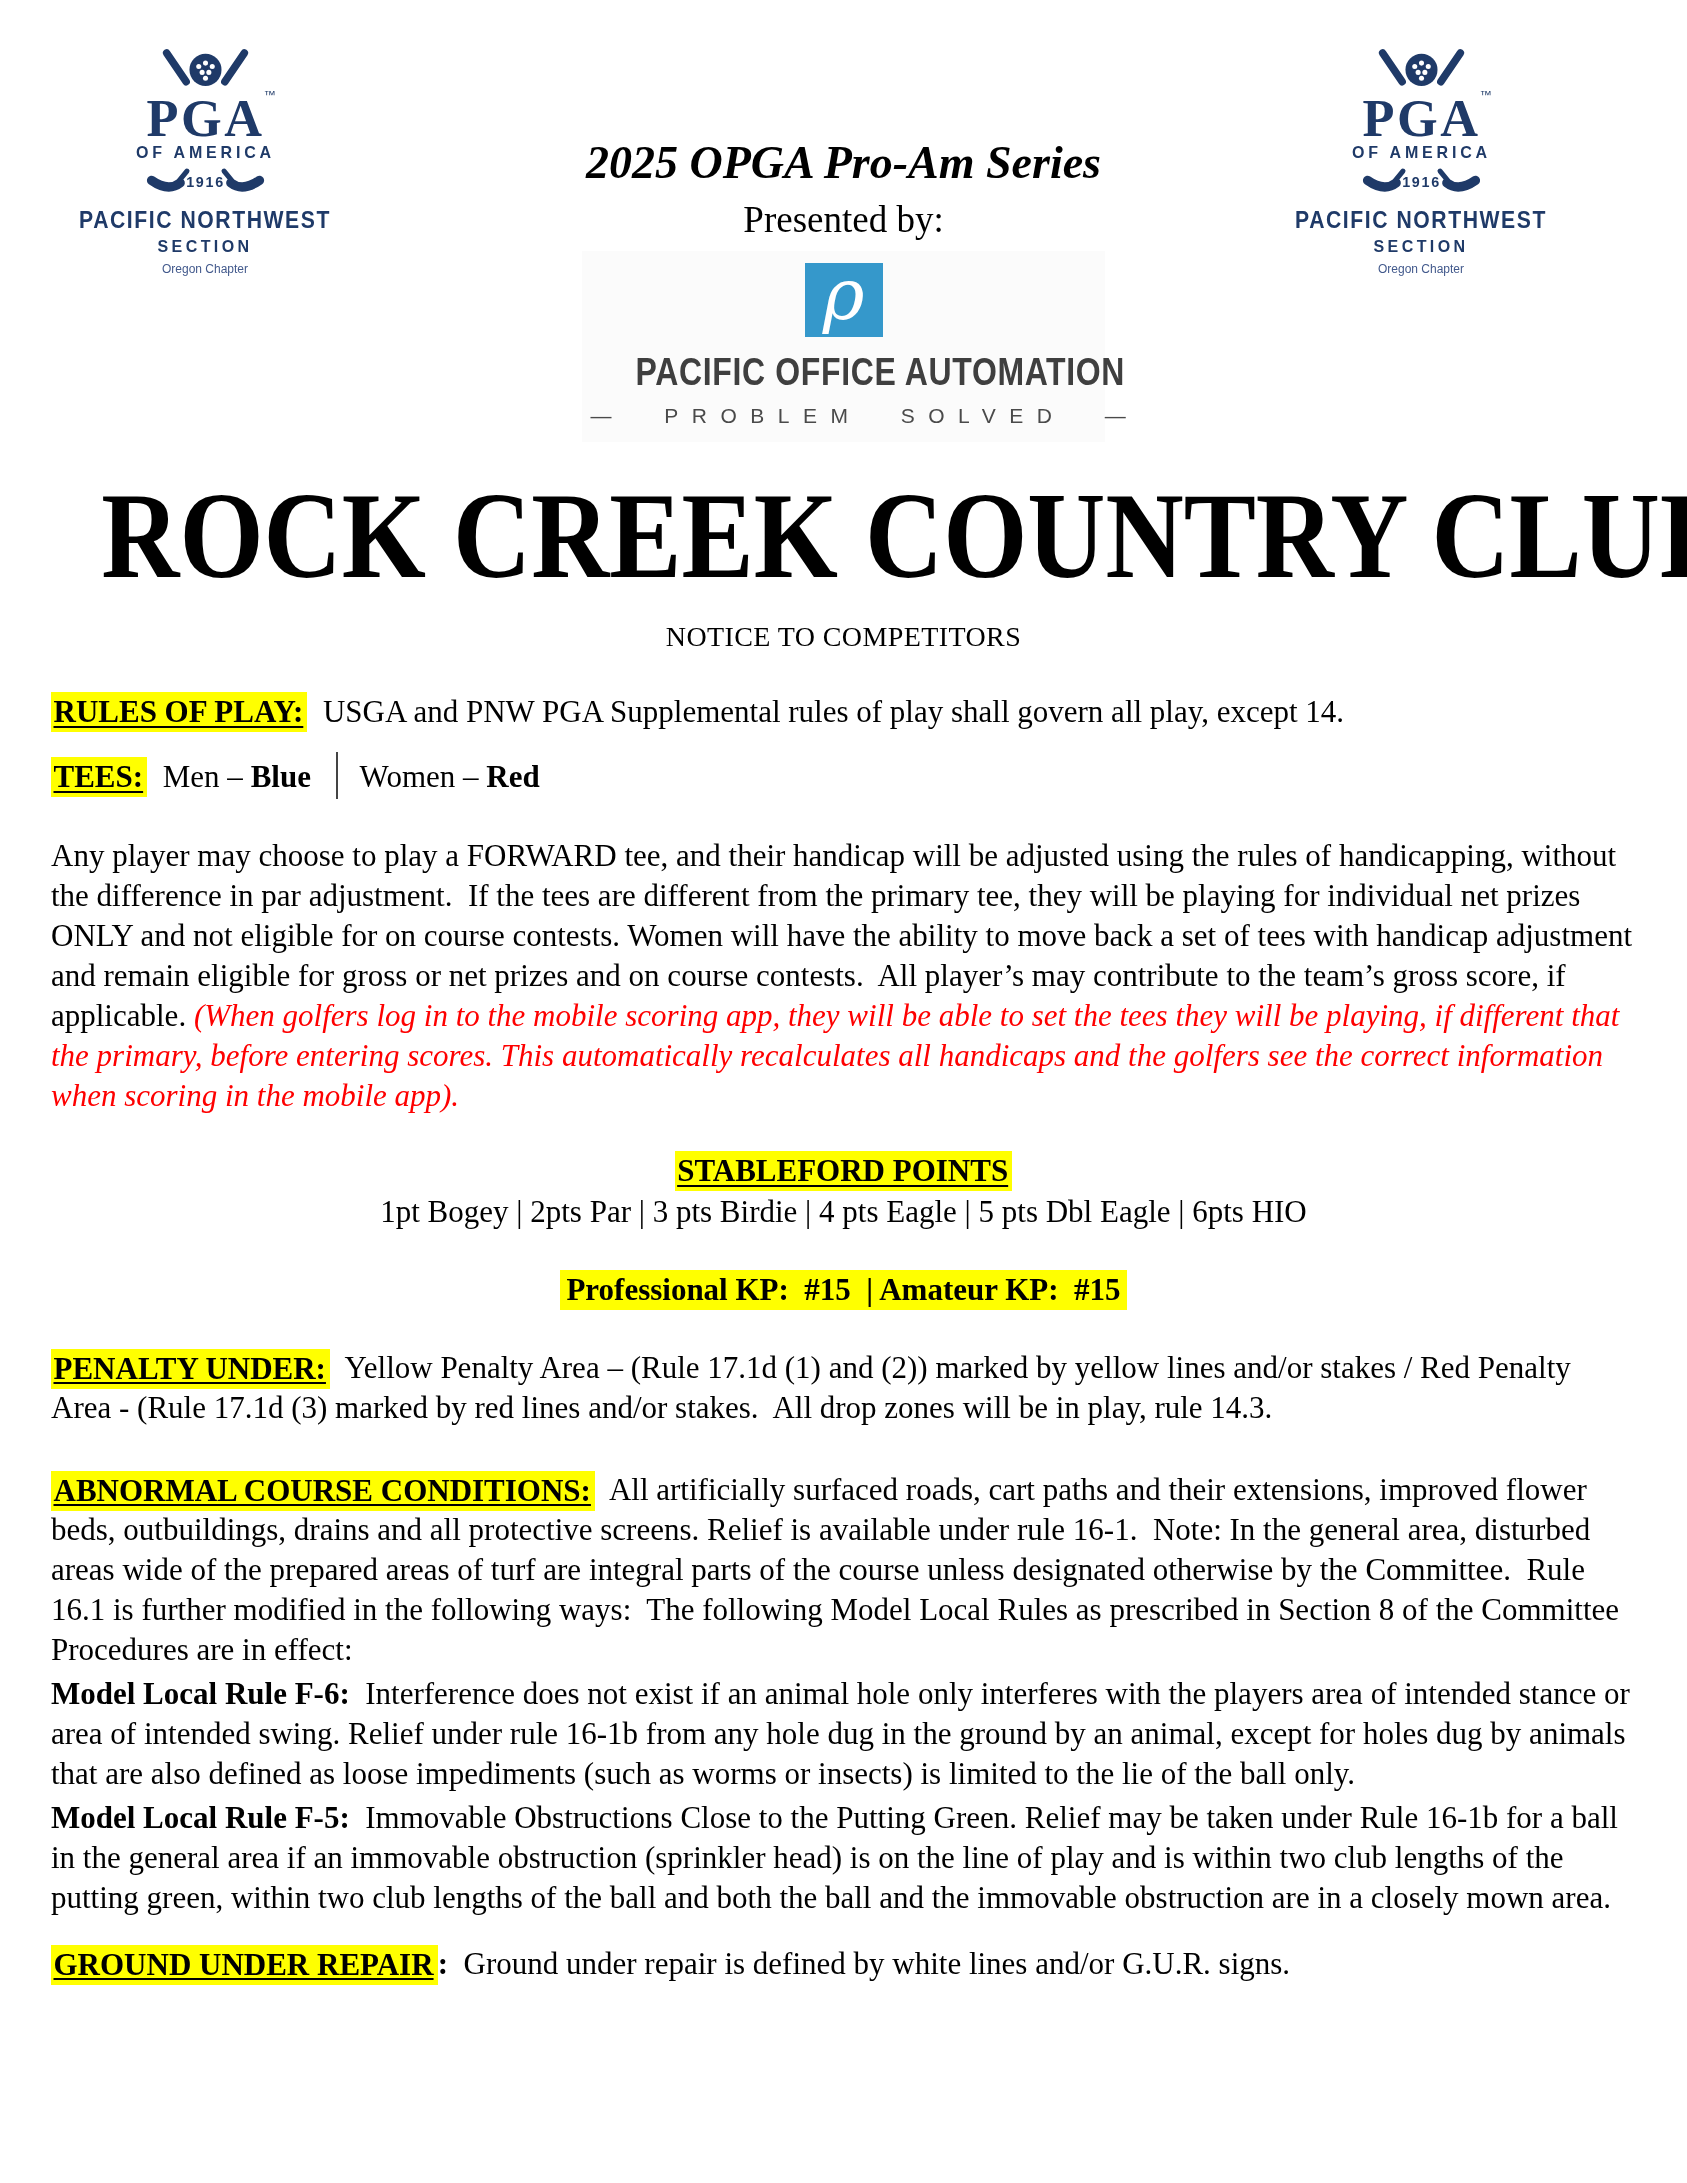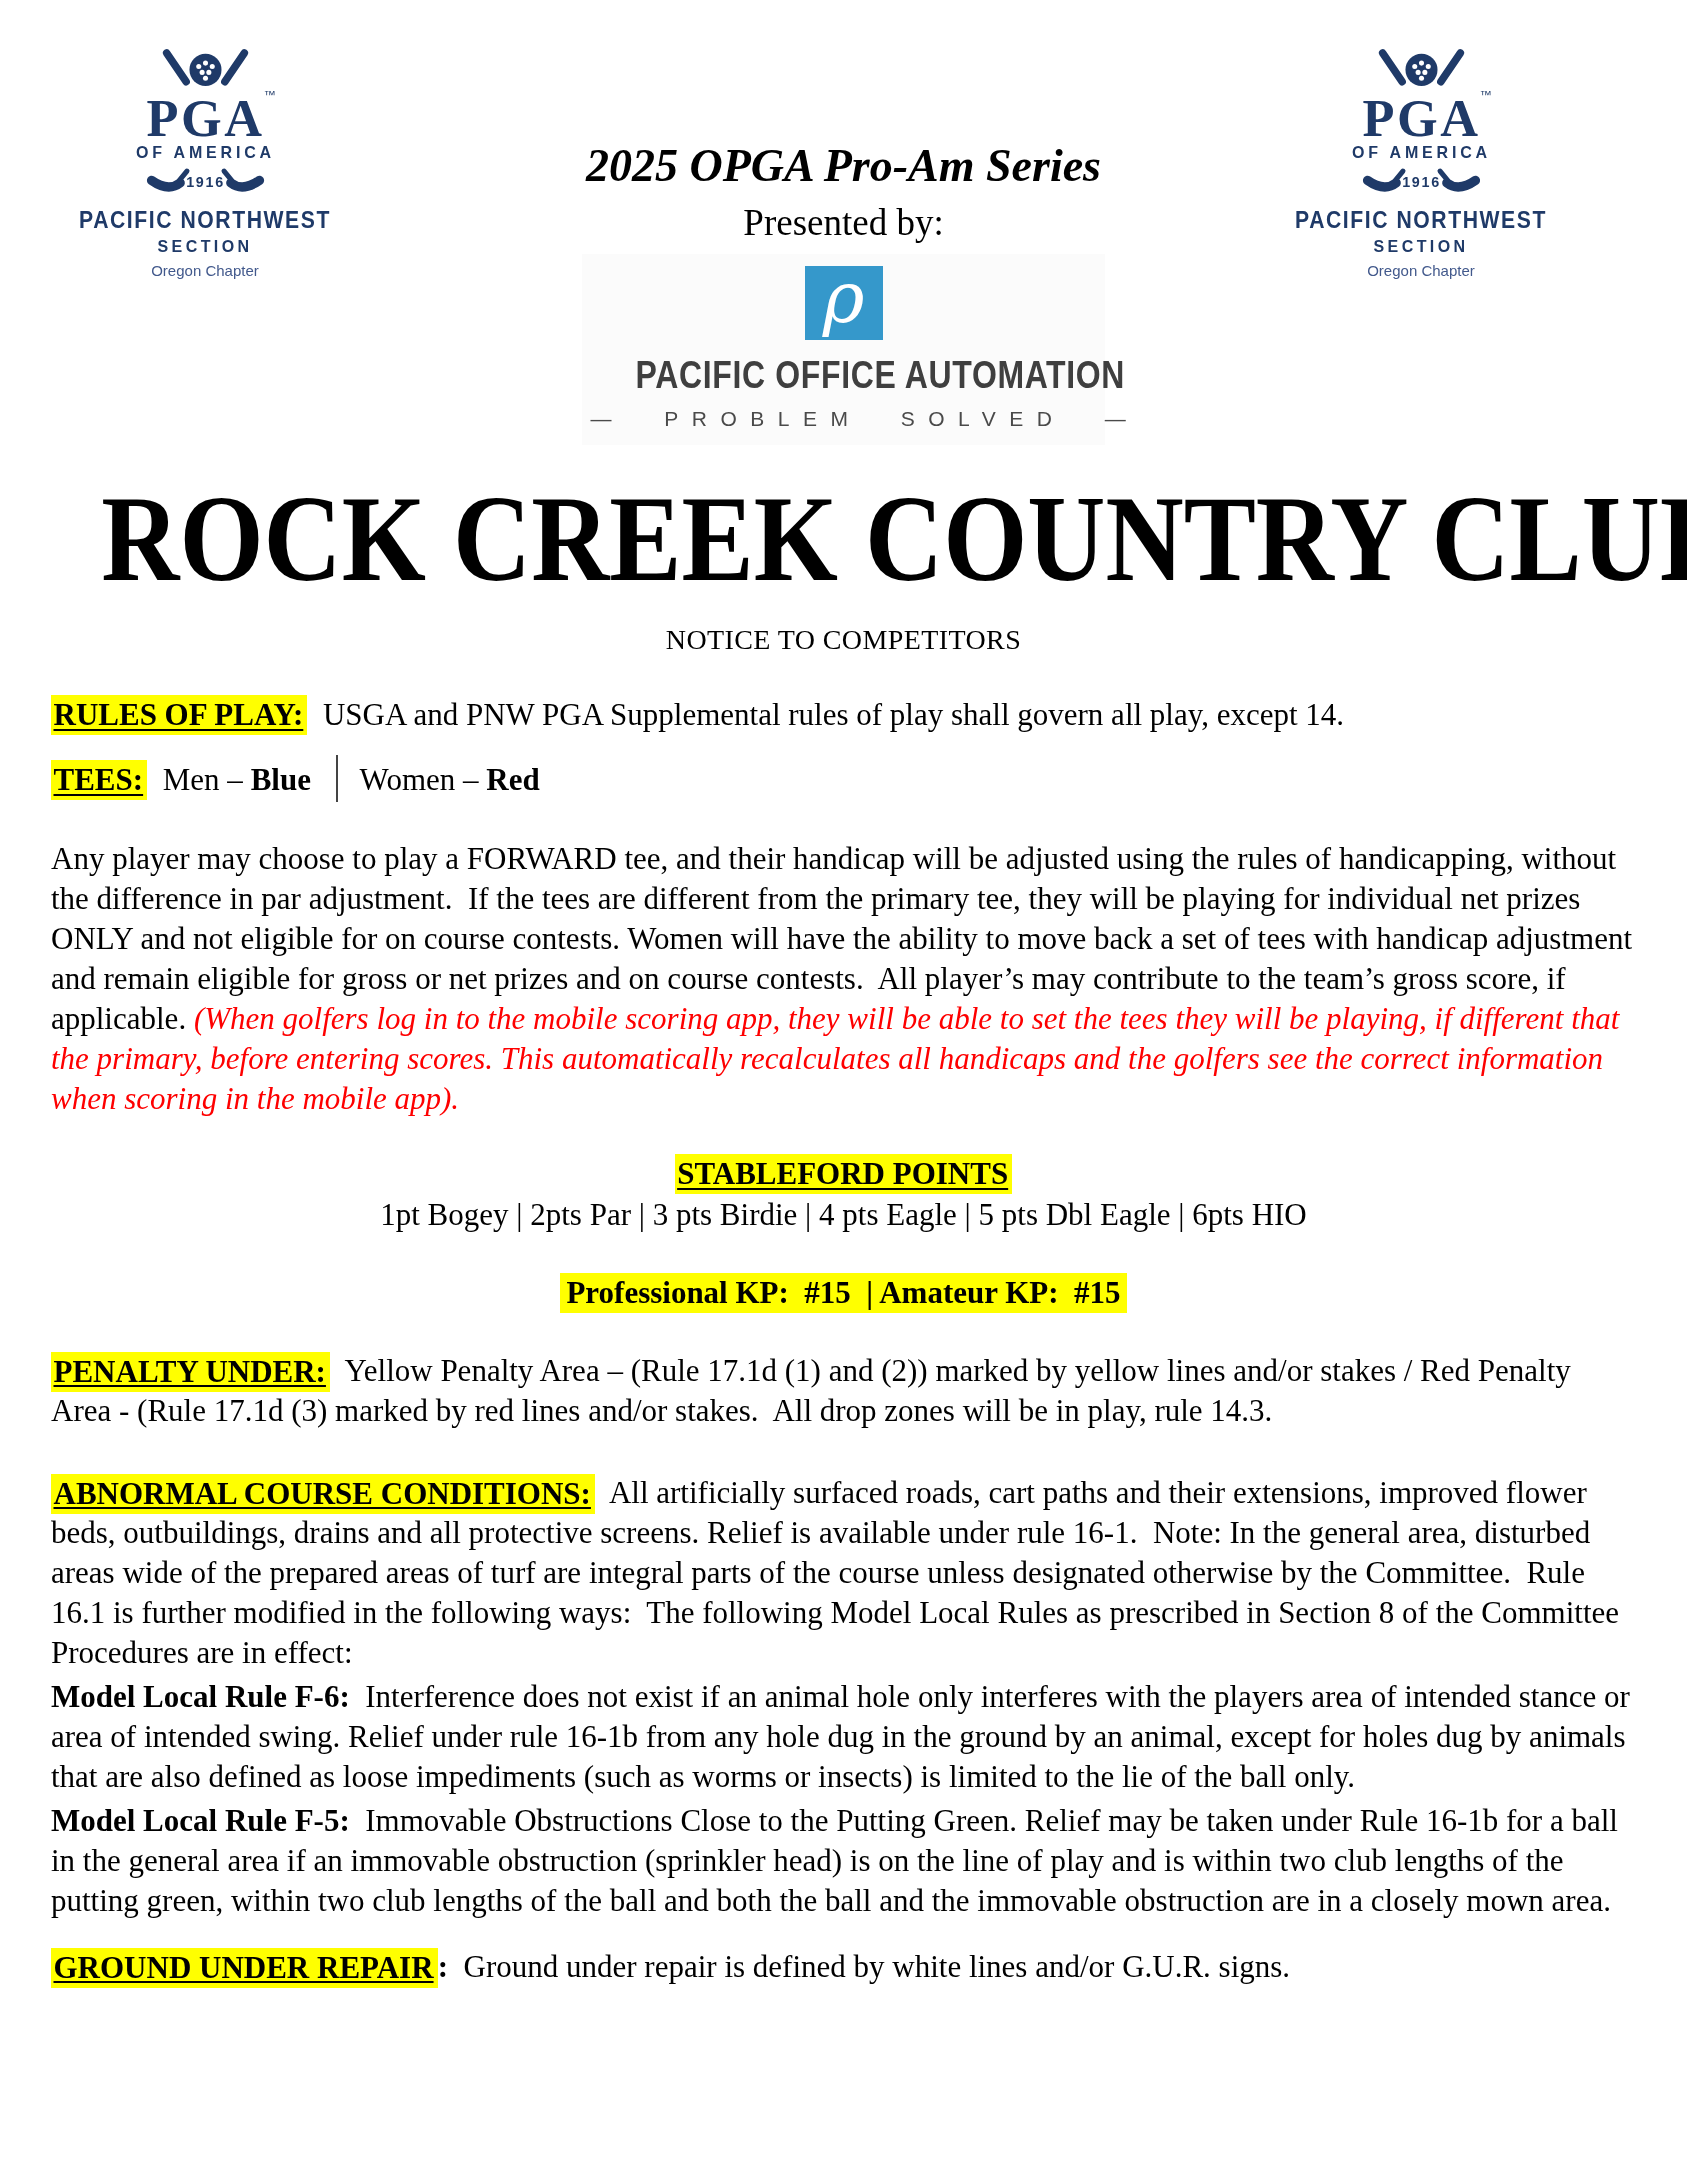--- a/index.html
+++ b/index.html
@@ -35,21 +35,21 @@
     transform:scaleX(.92);transform-origin:center;
     margin-top:8.4px;white-space:nowrap;
   }
   .pga-section2{
     font-family:"Liberation Sans","DejaVu Sans",sans-serif;
     font-weight:bold;font-size:16px;letter-spacing:3.4px;
     margin-top:3.4px;
   }
   .pga-chapter{
     font-family:"Liberation Sans","DejaVu Sans",sans-serif;
-    font-size:15px;color:var(--navy-light);margin-top:6.7px;
+    font-size:12px;color:var(--navy-light);margin-top:6.7px;
   }
   
   .series-title{
     text-align:center;font-size:46px;font-weight:bold;font-style:italic;
     margin-top:-140px; 
   }
   .presented-by{text-align:center;font-size:37px;margin-top:8.4px;}
   .poa{
     width:523px;margin:10px auto 0 auto;background:#fbfbfb;
     text-align:center;padding:11.8px 8.4px 13.5px 8.4px;

